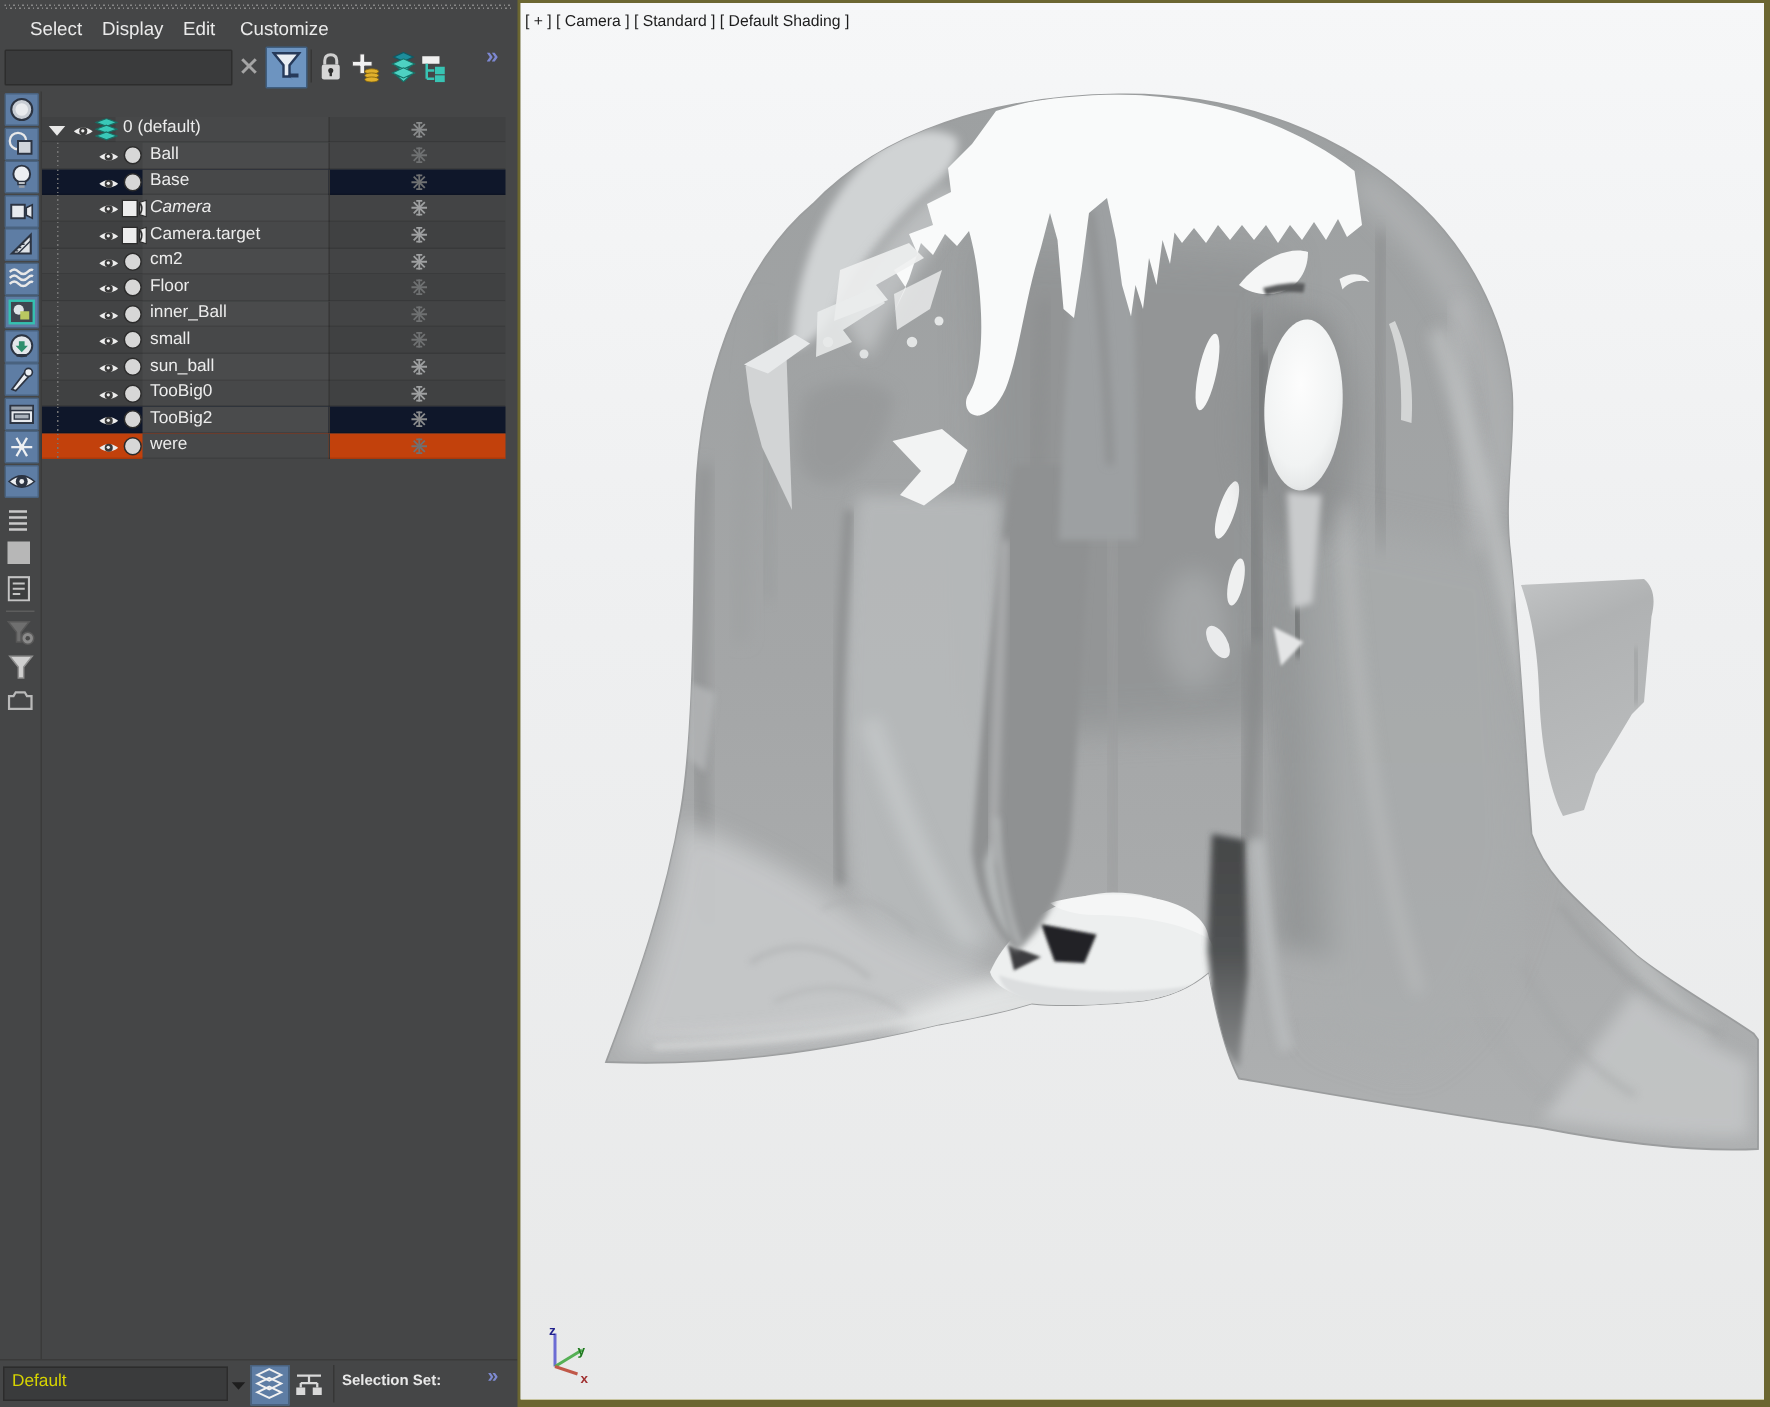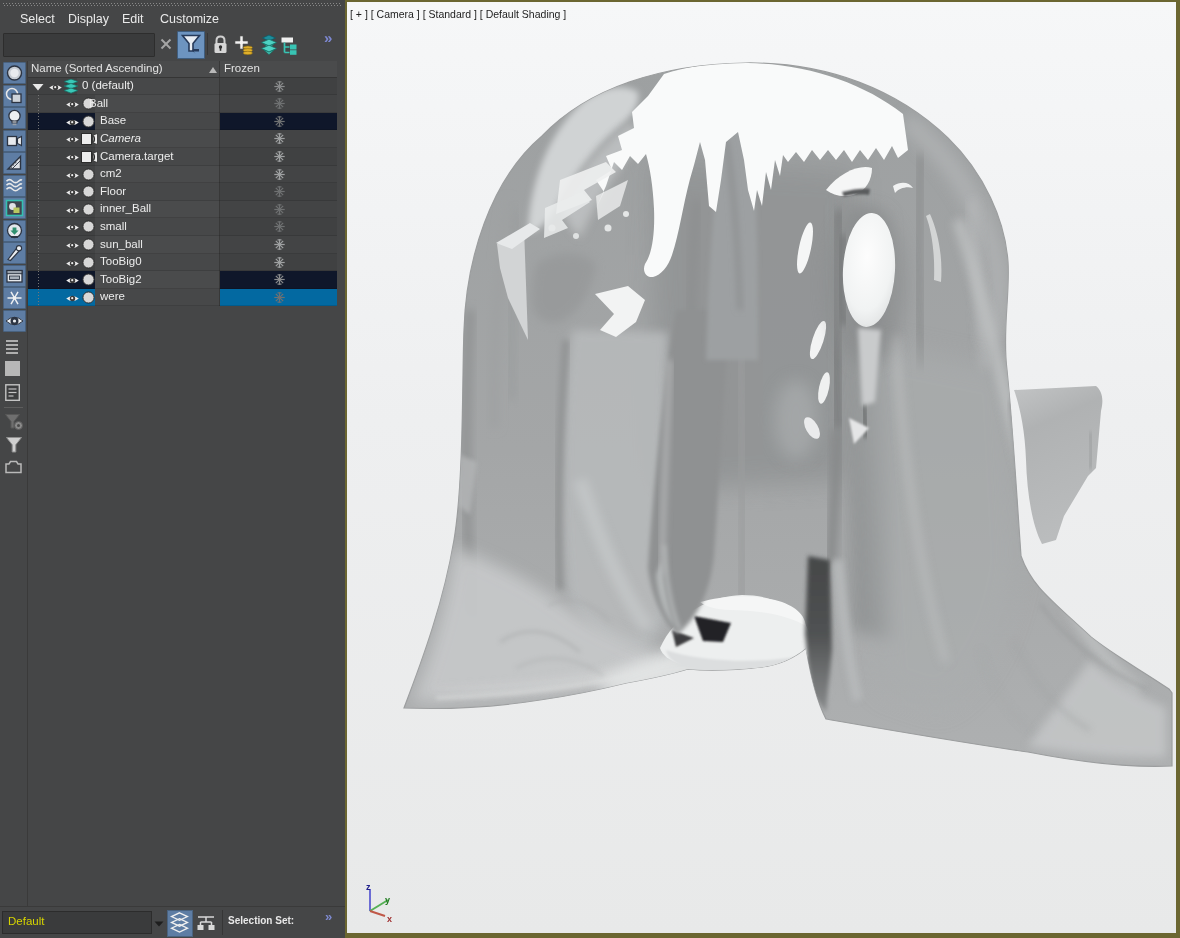--- a/index.html
+++ b/index.html
@@ -77,28 +77,20 @@
         <path d="M2.5 8.6 L10 5.2 L17.5 8.6 L10 12 Z M10 12 L4.5 9.5 L10 14.5 L15.5 9.5 Z" fill="#4ed2c2" stroke="#157066" stroke-width="0.7"></path>
         <path d="M2.5 14.6 L10 11.2 L17.5 14.6 L10 18 Z M10 18 L4.5 15.5 L10 20.5 L15.5 15.5 Z" fill="#4ed2c2" stroke="#157066" stroke-width="0.7"></path>
       </svg>
 <svg class="abs" style="left:281px;top:37px;" width="19" height="18">
         <rect x="0.5" y="0.5" width="11.5" height="5" fill="#f0f0f0"></rect>
         <path d="M3.5 5.5 L3.5 15.5 M3.5 10 L8.5 10 M3.5 15.5 L8.5 15.5" stroke="#38c4b4" stroke-width="1.7" fill="none"></path>
         <rect x="9" y="7.5" width="6.5" height="5" fill="#38c4b4"></rect>
         <rect x="9" y="13.2" width="6.5" height="4.6" fill="#38c4b4"></rect>
       </svg>
 <span class="abs" style="left:324px;top:29px;font-size:15px;font-weight:bold;color:#7d88d2;">»</span>
-    <div id="thead">
-      <span class="hname">Name (Sorted Ascending)</span>
-      <svg class="abs" style="left:181px;top:5px;" width="10" height="8">
-          <path d="M1 7 L5 1 L9 7 Z" fill="#b9b9b9"></path>
-        </svg>
-      <div class="abs" style="left:192px;top:0;width:1px;height:16px;background:#383838;"></div>
-      <span class="hname" style="left:197px;">Frozen</span>
-    </div>
 <div class="row" style="top:77.6px;background:#404142;">
         <div class="cellhi" style="left:50px;width:142px;background:#474849;"></div>
         <svg class="abs" style="left:5px;top:5px;" width="12" height="8">
           <path d="M0.5 1 L11.5 1 L6 7.5 Z" fill="#e8e8e8"></path>
         </svg>
         <svg class="abs" style="left:21px;top:4px;" width="15" height="11">
           <path d="M1.2 5.5 Q7.5 0.4 13.8 5.5 Q7.5 10.6 1.2 5.5 Z" fill="#ececec"></path>
           <circle cx="7.5" cy="5.5" r="2.7" fill="#3a3a3a"></circle>
           <circle cx="7.2" cy="5.2" r="1.1" fill="#ececec"></circle>
         </svg>
@@ -125,21 +117,21 @@
         <div class="cellhi" style="left:68px;width:124px;background:#4a4b4c;"></div>
         <div class="abs" style="left:11px;top:0;width:1px;height:100%;background-image:repeating-linear-gradient(#757575 0 1px,transparent 1px 3px);"></div>
         <svg class="abs" style="left:38px;top:4px;" width="15" height="11">
           <path d="M1.2 5.5 Q7.5 0.4 13.8 5.5 Q7.5 10.6 1.2 5.5 Z" fill="#ececec"></path>
           <circle cx="7.5" cy="5.5" r="2.7" fill="#3a3a3a"></circle>
           <circle cx="7.2" cy="5.2" r="1.1" fill="#ececec"></circle>
         </svg>
         <svg class="abs" style="left:55px;top:2px;" width="13" height="13">
           <circle cx="6.5" cy="6.5" r="5.6" fill="#d7d7d7" stroke="#2c2c2c" stroke-width="1"></circle>
         </svg>
-        <span class="rowtxt" style="left:62px;">Ball</span>
+        <span class="rowtxt" style="left:73px;">Ball</span>
         <div class="abs" style="left:192px;top:0;width:1px;height:100%;background:#383838;"></div>
         <svg class="abs" style="left:247px;top:3px;" width="11" height="11">
           <g stroke="#6f7172" stroke-width="1.2">
             <line x1="5.5" y1="0.3" x2="5.5" y2="10.7"></line>
             <line x1="0.3" y1="5.5" x2="10.7" y2="5.5"></line>
             <line x1="1.8" y1="1.8" x2="9.2" y2="9.2"></line>
             <line x1="9.2" y1="1.8" x2="1.8" y2="9.2"></line>
             <line x1="3.5" y1="0.9" x2="7.5" y2="0.9"></line>
             <line x1="3.5" y1="10.1" x2="7.5" y2="10.1"></line>
           </g>
@@ -393,21 +385,21 @@
             <line x1="5.5" y1="0.3" x2="5.5" y2="10.7"></line>
             <line x1="0.3" y1="5.5" x2="10.7" y2="5.5"></line>
             <line x1="1.8" y1="1.8" x2="9.2" y2="9.2"></line>
             <line x1="9.2" y1="1.8" x2="1.8" y2="9.2"></line>
             <line x1="3.5" y1="0.9" x2="7.5" y2="0.9"></line>
             <line x1="3.5" y1="10.1" x2="7.5" y2="10.1"></line>
           </g>
         </svg>
         <div class="abs" style="left:0;bottom:0;width:100%;height:1px;background:rgba(0,0,0,0.12);"></div>
       </div>
-<div class="row" style="top:288.8px;background:#0369a1;">
+<div class="row" style="top:288.8px;background:#c2410c;">
         <div class="cellhi" style="left:68px;width:124px;background:#474849;"></div>
         <div class="abs" style="left:11px;top:0;width:1px;height:100%;background-image:repeating-linear-gradient(#757575 0 1px,transparent 1px 3px);"></div>
         <svg class="abs" style="left:38px;top:4px;" width="15" height="11">
           <path d="M1.2 5.5 Q7.5 0.4 13.8 5.5 Q7.5 10.6 1.2 5.5 Z" fill="#ececec"></path>
           <circle cx="7.5" cy="5.5" r="2.7" fill="#3a3a3a"></circle>
           <circle cx="7.2" cy="5.2" r="1.1" fill="#ececec"></circle>
         </svg>
         <svg class="abs" style="left:55px;top:2px;" width="13" height="13">
           <circle cx="6.5" cy="6.5" r="5.6" fill="#d7d7d7" stroke="#2c2c2c" stroke-width="1"></circle>
         </svg>

